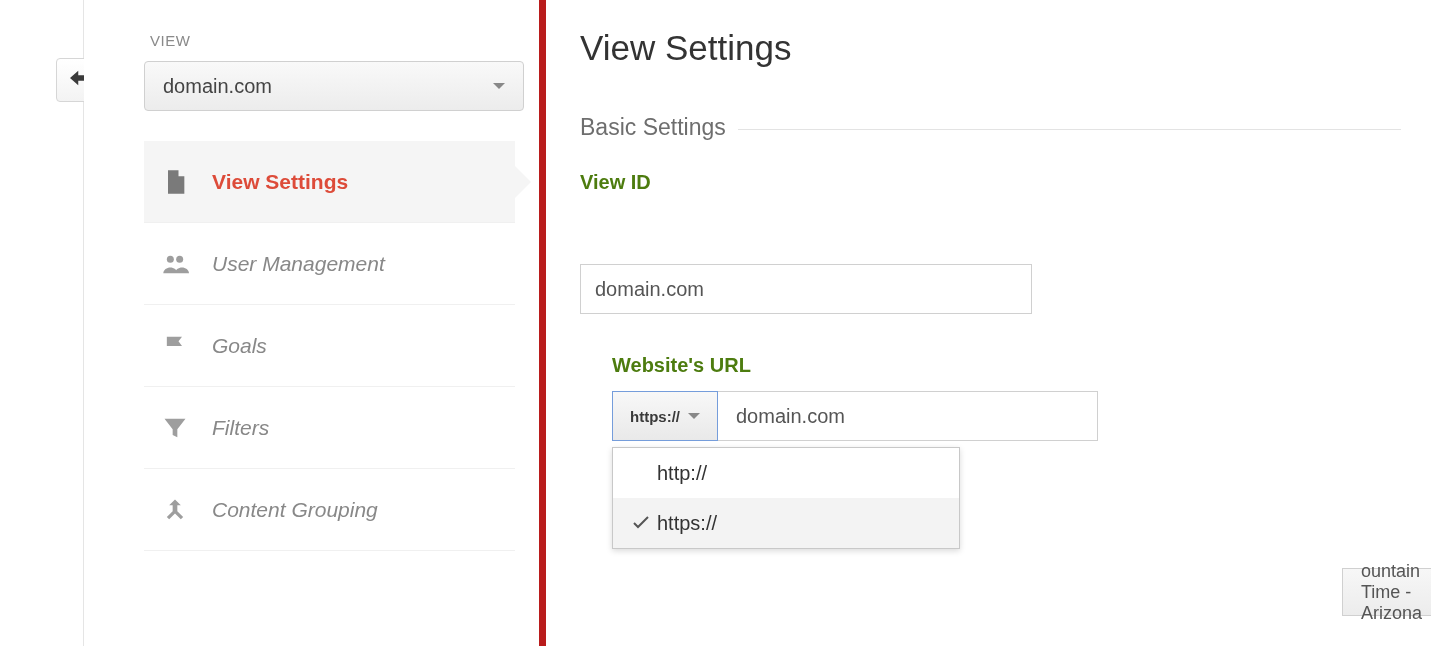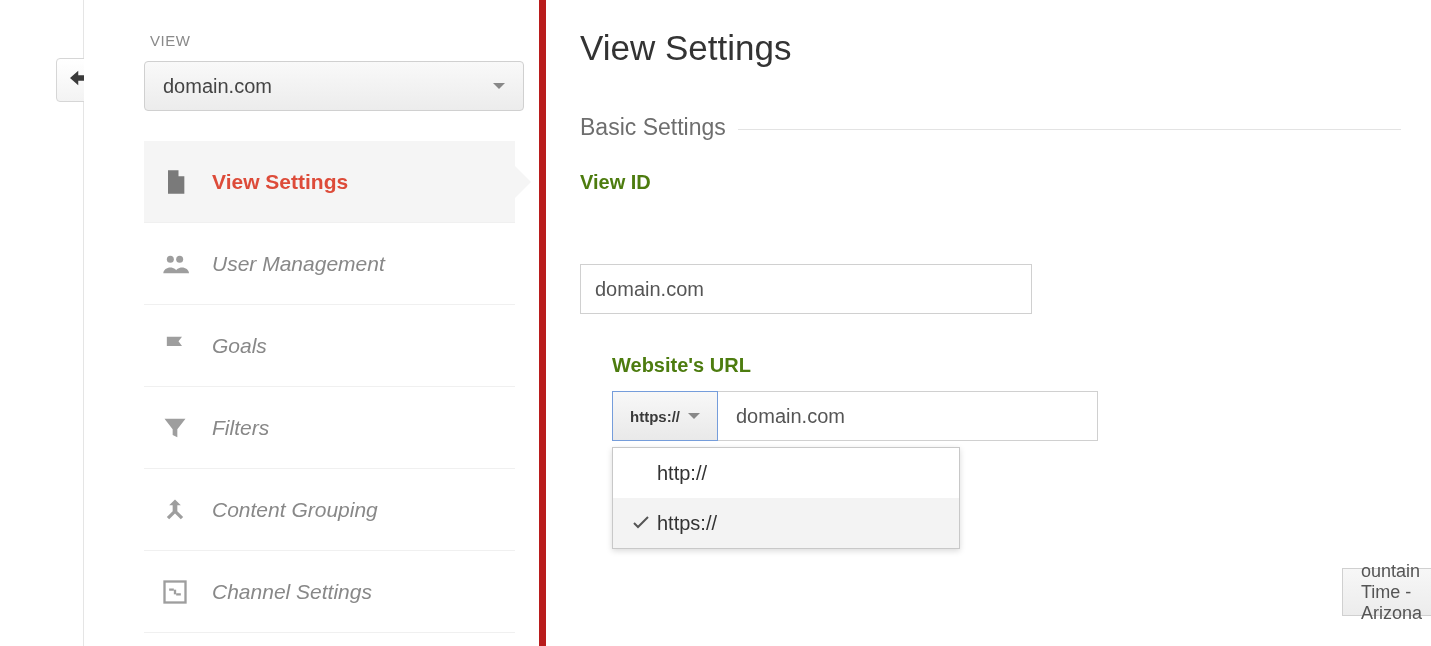--- a/index.html
+++ b/index.html
@@ -289,30 +289,20 @@
 
       <div class="nav-item">
         <span class="nav-icon">
           <svg viewBox="0 0 24 24">
               <path d="M12 3l5 5h-3v5l5 5-2 2-5-5-5 5-2-2 5-5V8H7z"></path>
             </svg>
         </span>
         <span class="nav-label">Content Grouping</span>
       </div>
 
-      <div class="nav-item">
-        <span class="nav-icon">
-          <svg viewBox="0 0 24 24">
-              <rect x="3" y="3" width="18" height="18" fill="none" stroke="#9e9e9e" stroke-width="2"></rect>
-              <path d="M7 9h4v2H7zM13 13h4v2h-4z"></path>
-              <path d="M11 10h2v4h-2z"></path>
-            </svg>
-        </span>
-        <span class="nav-label">Channel Settings</span>
-      </div>
 
     </div>
   </div>
 
   <div class="main">
     <h1 class="page-title">View Settings</h1>
 
     <div class="section-row">
       <span class="section-title">Basic Settings</span>
       <span class="section-line"></span>

